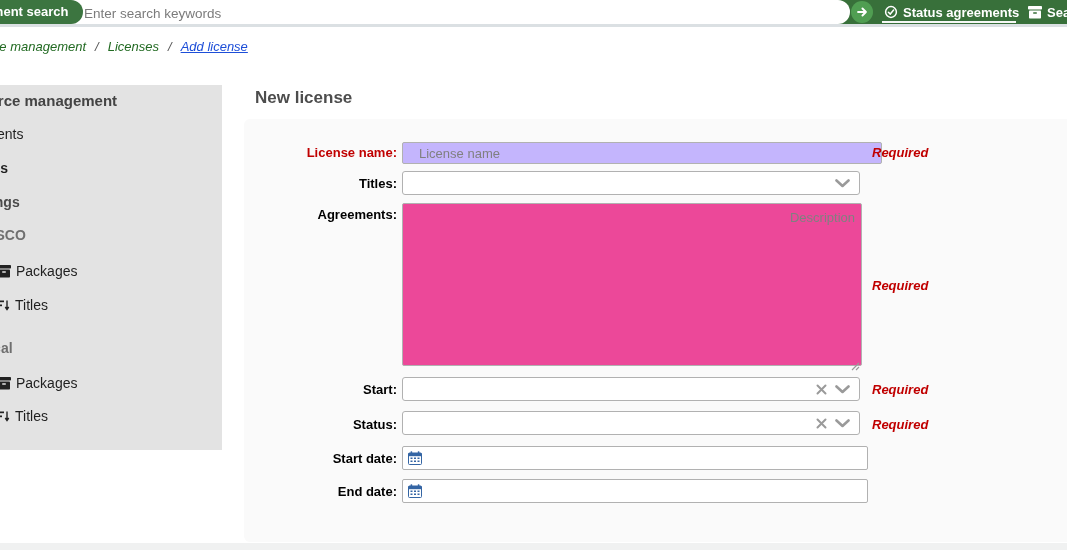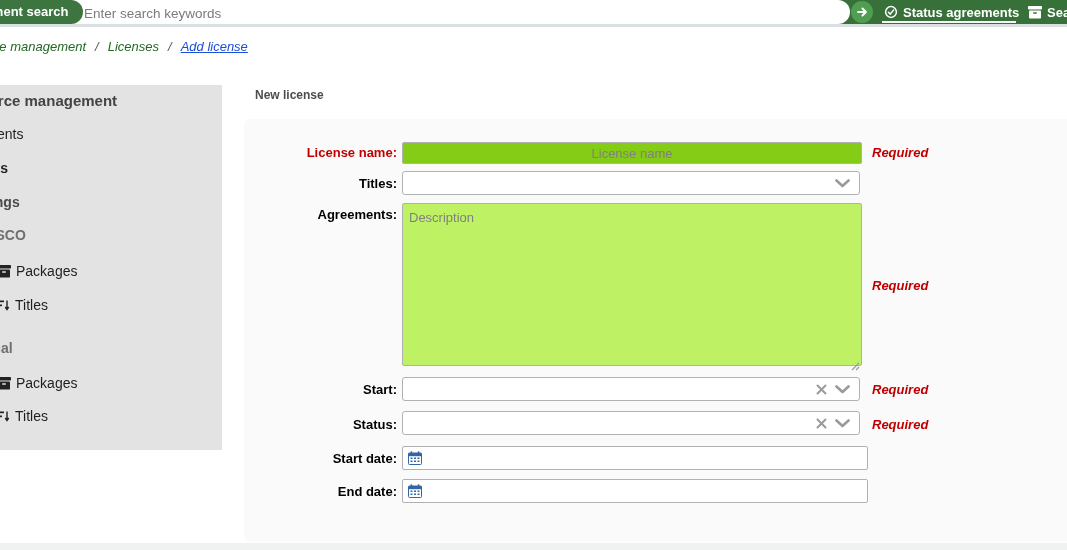--- a/index.html
+++ b/index.html
@@ -46,41 +46,41 @@
   
   .sidebar{left:0;top:85px;width:222px;height:365px;background:#e3e3e3;}
   .sidebar-title{left:-58px;top:7px;font-size:15px;font-weight:bold;color:#444;white-space:nowrap;}
   .side-item{height:20px;line-height:20px;font-size:14px;color:#1f1f1f;white-space:nowrap;cursor:pointer;
     display:flex;align-items:center;gap:5px;}
   .side-item.active{font-weight:bold;}
   .side-item.section{font-weight:bold;color:#4a4a4a;}
   .side-item.subheader{font-weight:bold;color:#6f6f6f;cursor:default;}
 
   
-  .page-title{left:255px;top:88px;font-size:12px;font-weight:bold;color:#4d4d4d;}
+  .page-title{left:255px;top:88px;font-size:17px;font-weight:bold;color:#4d4d4d;}
   .panel{left:244px;top:119px;width:823px;height:423px;background:#fafafa;border-radius:6px 0 0 6px;}
 
   .f-label{width:142px;text-align:right;font-size:13px;font-weight:bold;color:#000;line-height:16px;white-space:nowrap;}
   .f-label.required{color:#c00000;}
   .req-note{left:872px;font-size:13px;font-style:italic;font-weight:600;color:#c00000;line-height:15px;}
 
   .t-input{
-    left:402px;width:446px;height:20px;border:1px solid #b1b1b1;border-radius:2px;background:#84cc16;
-    font-size:13px;color:#333;padding:0 6px;outline:none;font-family:"Liberation Sans",sans-serif;text-align:center;
+    left:402px;width:446px;height:20px;border:1px solid #b1b1b1;border-radius:2px;background:#c4b5fd;
+    font-size:13px;color:#333;padding:0 16px;outline:none;font-family:"Liberation Sans",sans-serif;
   }
   .t-input::placeholder,.t-area::placeholder{color:#808080;opacity:1;}
   .sel{
     left:402px;width:458px;height:24px;border:1px solid #b1b1b1;border-radius:3px;background:#fff;
     display:flex;align-items:center;justify-content:flex-end;gap:8px;padding-right:9px;box-sizing:border-box;
     cursor:pointer;
   }
   .t-area-wrap{left:402px;width:460px;height:165px;}
   .t-area{
-    width:446px;height:149px;border:1px solid #b1b1b1;border-radius:2px;background:#bef264;resize:none;
-    font-size:13px;color:#333;padding:6px;outline:none;font-family:"Liberation Sans",sans-serif;
+    width:446px;height:149px;border:1px solid #b1b1b1;border-radius:2px;background:#ec4899;resize:none;
+    font-size:13px;color:#333;padding:6px;outline:none;font-family:"Liberation Sans",sans-serif;text-align:right;
   }
   .resize-handle{position:absolute;right:2px;bottom:2px;width:9px;height:9px;pointer-events:none;}
   .d-input{
     left:402px;width:432px;height:22px;border:1px solid #b1b1b1;border-radius:2px;background:#fff;
     font-size:13px;color:#333;padding:0 6px 0 26px;outline:none;font-family:"Liberation Sans",sans-serif;
   }
   .cal-icon{left:408px;width:14px;height:14px;}
 
   .bottom-strip{left:0;top:543px;width:1067px;height:7px;background:#f0f1f1;}
 </style>

